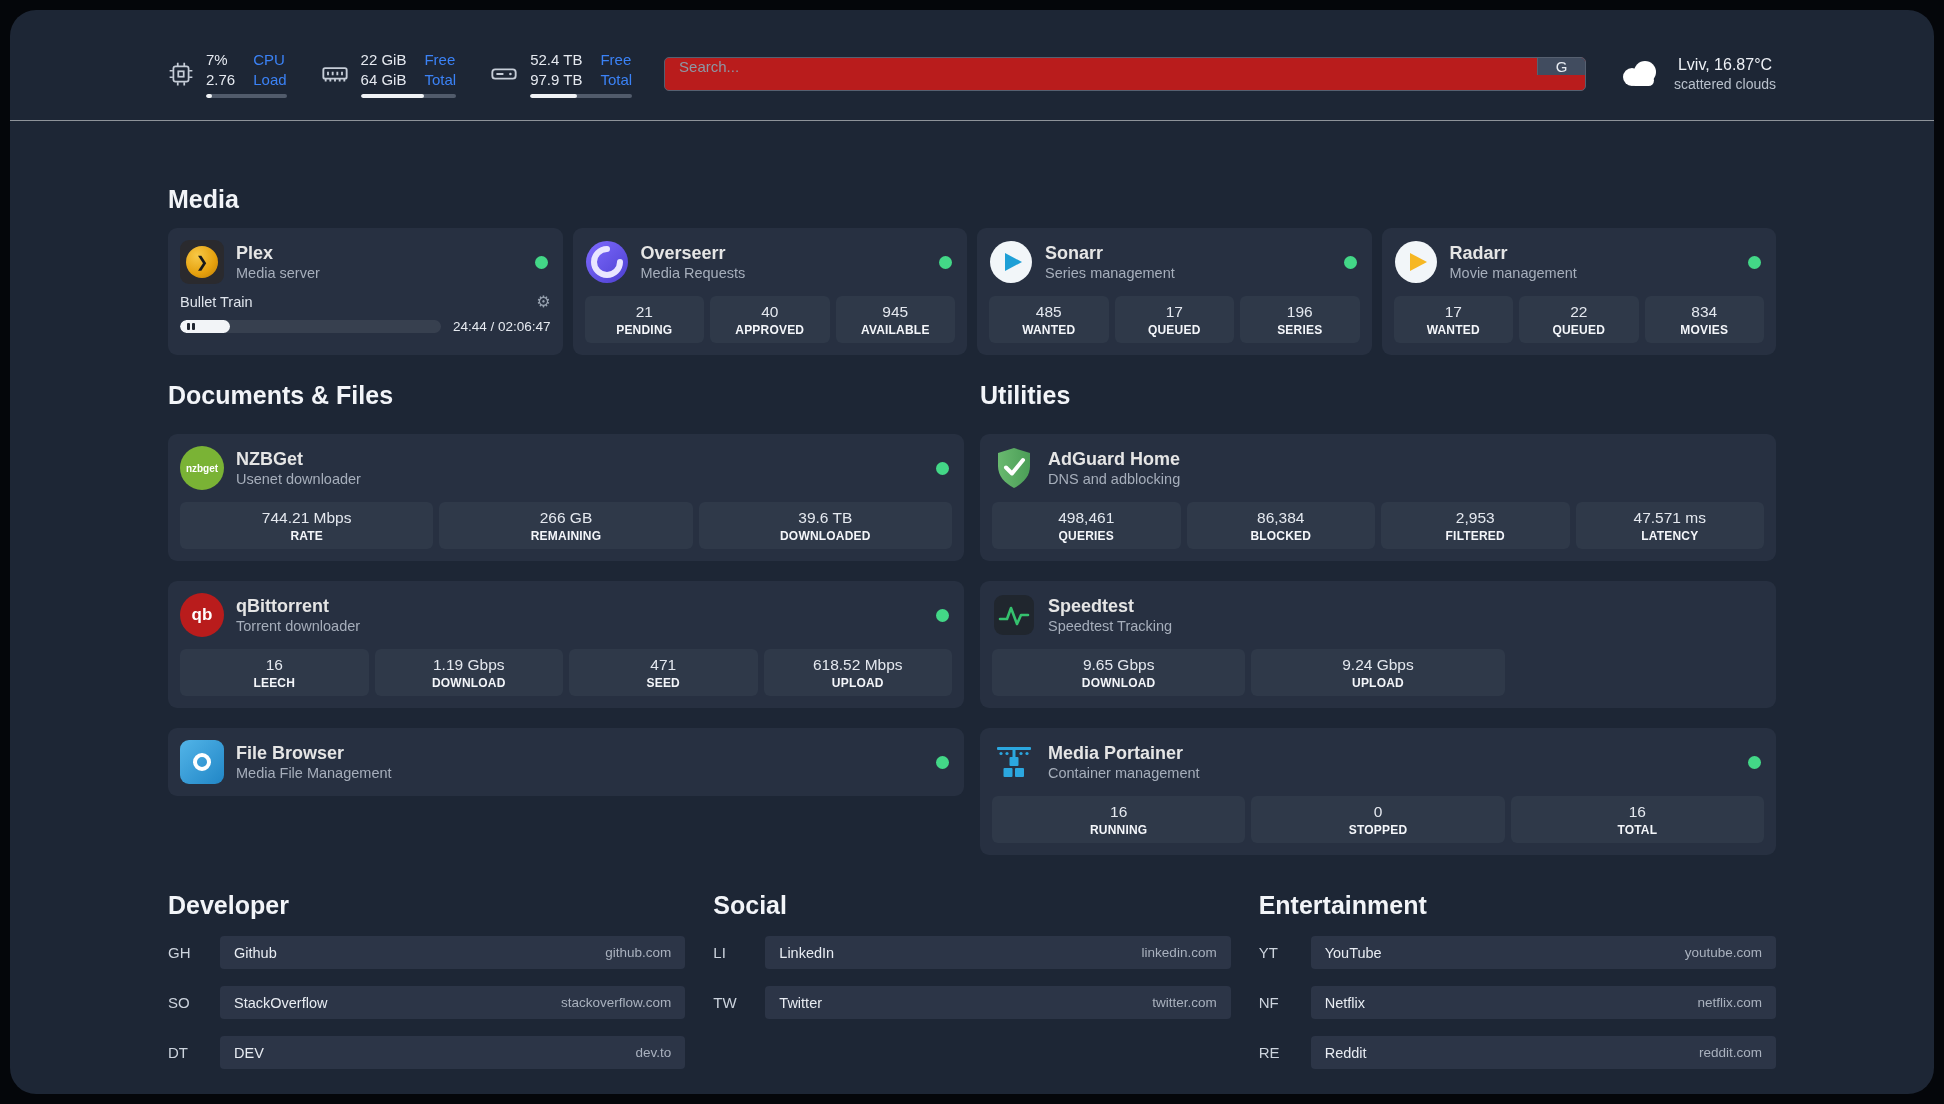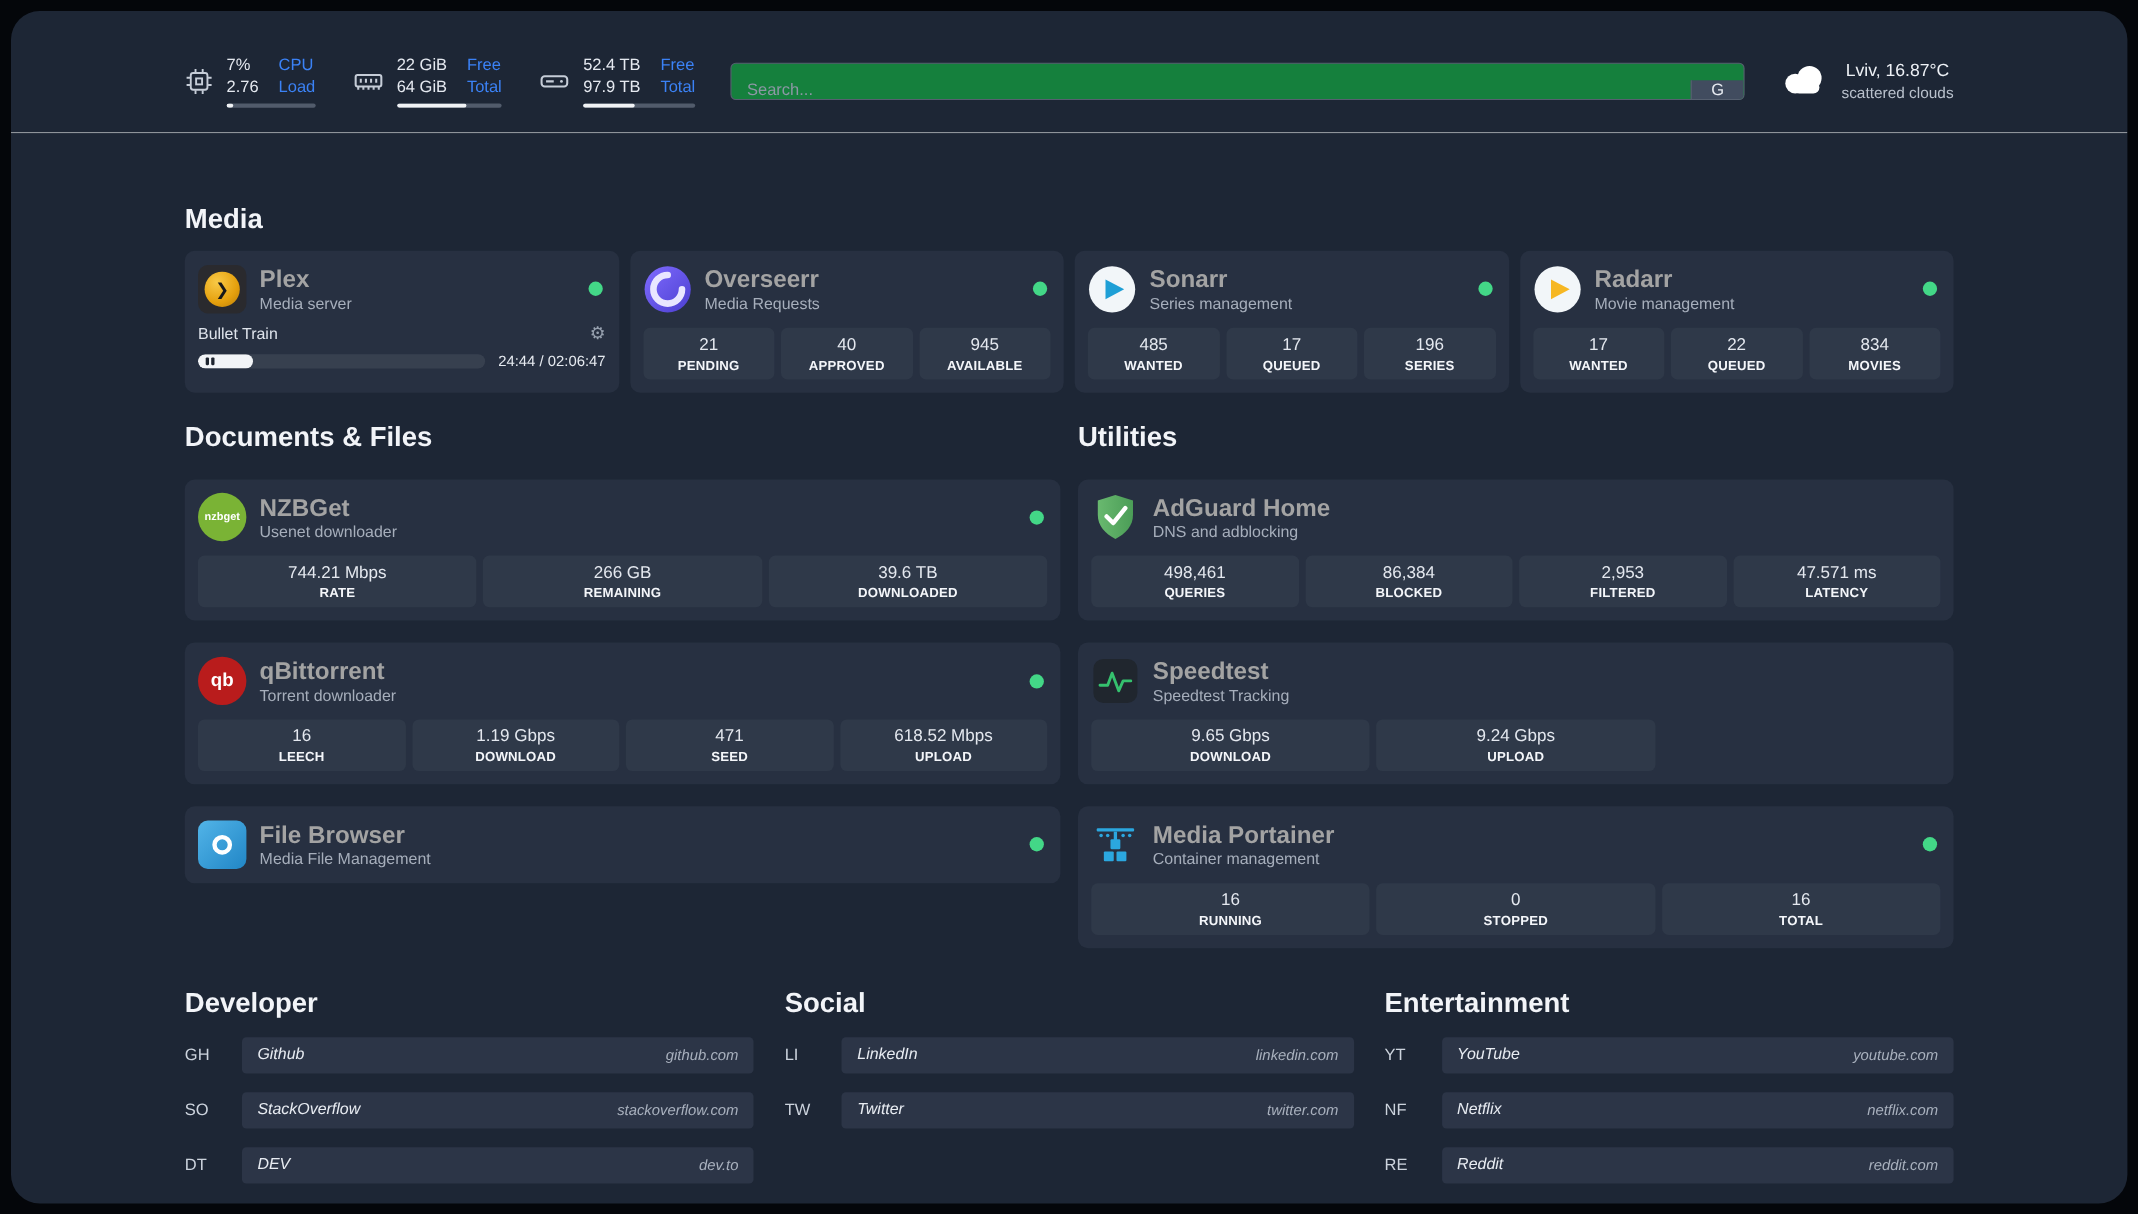--- a/index.html
+++ b/index.html
@@ -26,23 +26,23 @@
   .res-icon { color: #c6cdd8; display: flex; }
   .res-rows { display: flex; gap: 18px; }
   .res-col { display: flex; flex-direction: column; line-height: 1.3; font-size: 15px; }
   .res-col.values { color: #e5e9f0; }
   .res-col.labels { color: #3b82f6; }
   .res-bar { margin-top: 5px; height: 4px; border-radius: 2px; background: #515b6b; overflow: hidden; }
   .res-bar-fill { height: 100%; background: #f0f2f5; border-radius: 2px; }
 
   .search-box {
     flex: 1; margin: 0 32px;
-    display: flex; align-items: flex-end;
+    display: flex; align-items: flex-start;
     height: 34px;
-    background: #15803d;
+    background: #b91c1c;
     border: 1px solid #566070;
     border-radius: 5px;
     overflow: hidden;
   }
   .search-input {
     flex: 1; background: transparent; border: none; outline: none;
     color: #dfe4ec; font-size: 15px; padding: 0 14px; font-family: inherit;
   }
   .search-input::placeholder { color: #8d97a5; }
   .search-provider {
@@ -64,21 +64,21 @@
   .media-section .section-heading { margin-bottom: 14px; }
   .media-grid { display: grid; grid-template-columns: repeat(4, 1fr); gap: 10px; }
 
   .card {
     background: #273041; border-radius: 9px; padding: 12px;
     cursor: pointer;
   }
   .card-head { display: flex; align-items: center; gap: 12px; }
   .svc-icon { width: 44px; height: 44px; flex: 0 0 44px; display: flex; align-items: center; justify-content: center; }
   .titles { flex: 1; min-width: 0; }
-  .svc-name { font-size: 22px; font-weight: 600; color: #a3a3a3; line-height: 1.25; white-space: nowrap; }
+  .svc-name { font-size: 18px; font-weight: 600; color: #e5e5e5; line-height: 1.25; white-space: nowrap; }
   .svc-desc { font-size: 14.5px; color: #a6aebb; line-height: 1.25; white-space: nowrap; }
   .dot { width: 13px; height: 13px; border-radius: 50%; background: #43d787; flex: 0 0 13px; margin-right: 3px; }
 
   .stats { display: grid; gap: 6px; margin-top: 12px; }
   .stats.cols-3 { grid-template-columns: repeat(3, 1fr); }
   .stats.cols-4 { grid-template-columns: repeat(4, 1fr); }
   .stat { background: #2f3949; border-radius: 6px; padding: 7px 4px 6px; text-align: center; }
   .stat-value { font-size: 15.5px; color: #e4e8ef; white-space: nowrap; }
   .stat-label { font-size: 12px; font-weight: 700; color: #f4f6fa; margin-top: 2px; letter-spacing: .2px; white-space: nowrap; }
 
@@ -109,21 +109,21 @@
   .fb-tile { background: linear-gradient(135deg, #52b4e8, #2186c6); border-radius: 9px; }
   .fb-ring { width: 18px; height: 18px; border: 4.5px solid #fff; border-radius: 50%; }
 
   
   .bookmarks { display: grid; grid-template-columns: 1fr 1fr 1fr; gap: 28px; margin-top: 36px; }
   .bm-col .section-heading { margin-bottom: 16px; }
   .bm-rows { display: flex; flex-direction: column; gap: 17px; }
   .bm-row { display: flex; align-items: center; }
   .bm-abbr { flex: 0 0 52px; font-size: 15px; color: #ccd3dd; }
   .bm-pill { flex: 1; height: 33px; background: #2c3547; border-radius: 4px;
-    display: flex; align-items: center; justify-content: space-between; padding: 0 14px; cursor: pointer; font-style: italic; }
+    display: flex; align-items: center; justify-content: space-between; padding: 0 14px; cursor: pointer; }
   .bm-name { font-size: 14.5px; color: #e8ecf2; }
   .bm-url { font-size: 13.5px; color: #a9b1be; }
 </style>
 </head>
 <body>
 
 <div class="app">
 
   <header class="topbar pad">
     <div class="resources">

